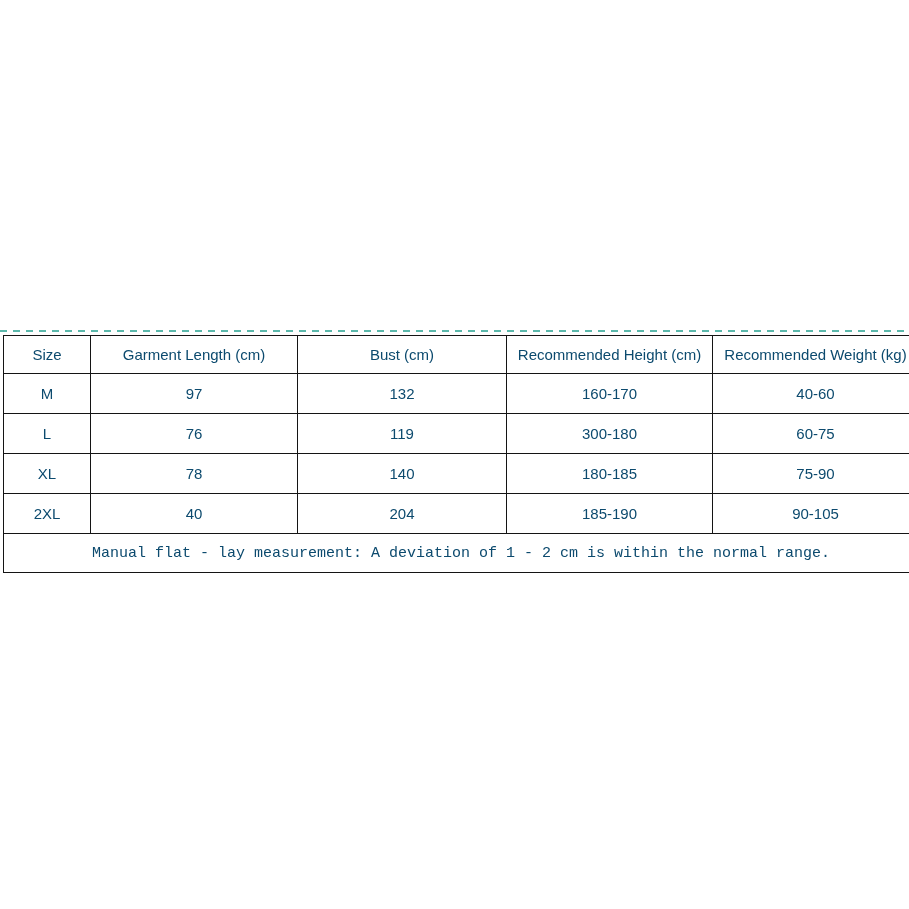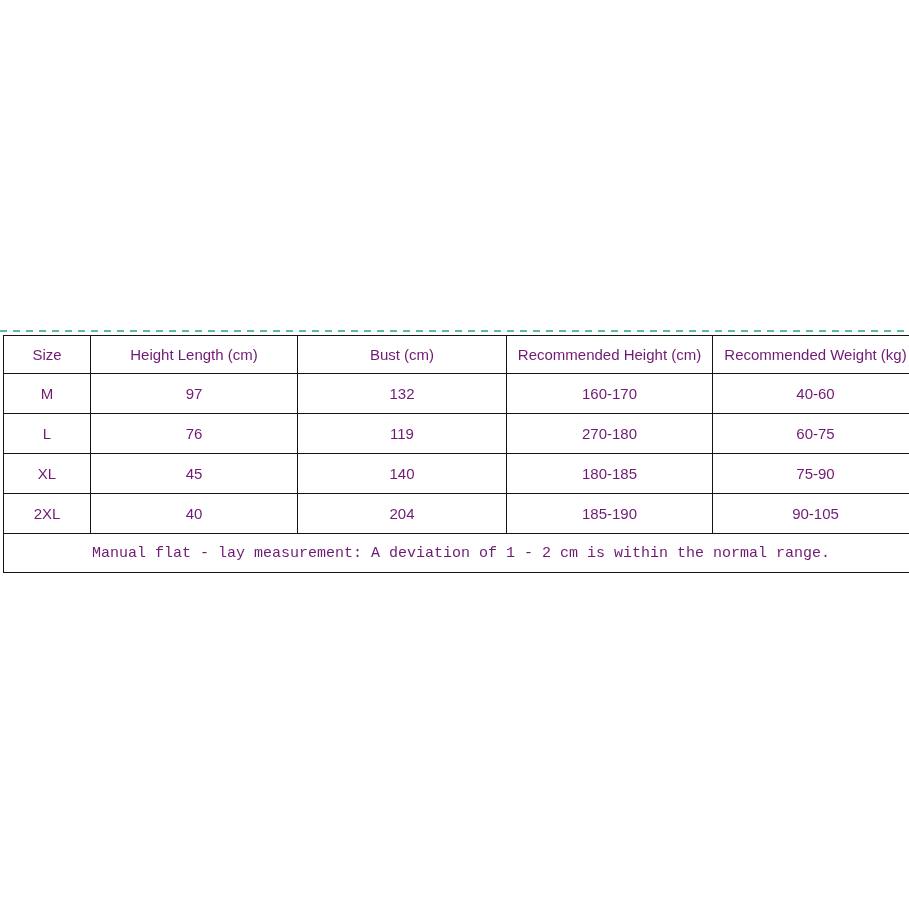--- a/index.html
+++ b/index.html
@@ -33,21 +33,21 @@
     border-collapse: collapse;
     table-layout: fixed;
   }
   table.size-table th,
   table.size-table td {
     border: 1px solid #141414;
     text-align: center;
     vertical-align: middle;
     font-size: 15px;
     font-weight: 400;
-    color: #701a75;
+    color: #0c4a6e;
     padding: 0;
     white-space: nowrap;
     overflow: visible;
   }
   table.size-table thead tr { height: 38px; }
   table.size-table tbody tr { height: 40px; }
   table.size-table tfoot tr { height: 39px; }
   td.note-cell {
     font-family: "Liberation Mono", monospace;
     font-size: 14px;
@@ -66,44 +66,44 @@
     <colgroup>
       <col style="width:87px">
       <col style="width:207px">
       <col style="width:209px">
       <col style="width:206px">
       <col style="width:206px">
     </colgroup>
     <thead>
       <tr>
         <th>Size</th>
-        <th>Height Length (cm)</th>
+        <th>Garment Length (cm)</th>
         <th>Bust (cm)</th>
         <th>Recommended Height (cm)</th>
         <th>Recommended Weight (kg)</th>
       </tr>
     </thead>
     <tbody>
       <tr>
         <td>M</td>
         <td>97</td>
         <td>132</td>
         <td>160-170</td>
         <td>40-60</td>
       </tr>
       <tr>
         <td>L</td>
         <td>76</td>
         <td>119</td>
-        <td>270-180</td>
+        <td>300-180</td>
         <td>60-75</td>
       </tr>
       <tr>
         <td>XL</td>
-        <td>45</td>
+        <td>78</td>
         <td>140</td>
         <td>180-185</td>
         <td>75-90</td>
       </tr>
       <tr>
         <td>2XL</td>
         <td>40</td>
         <td>204</td>
         <td>185-190</td>
         <td>90-105</td>

